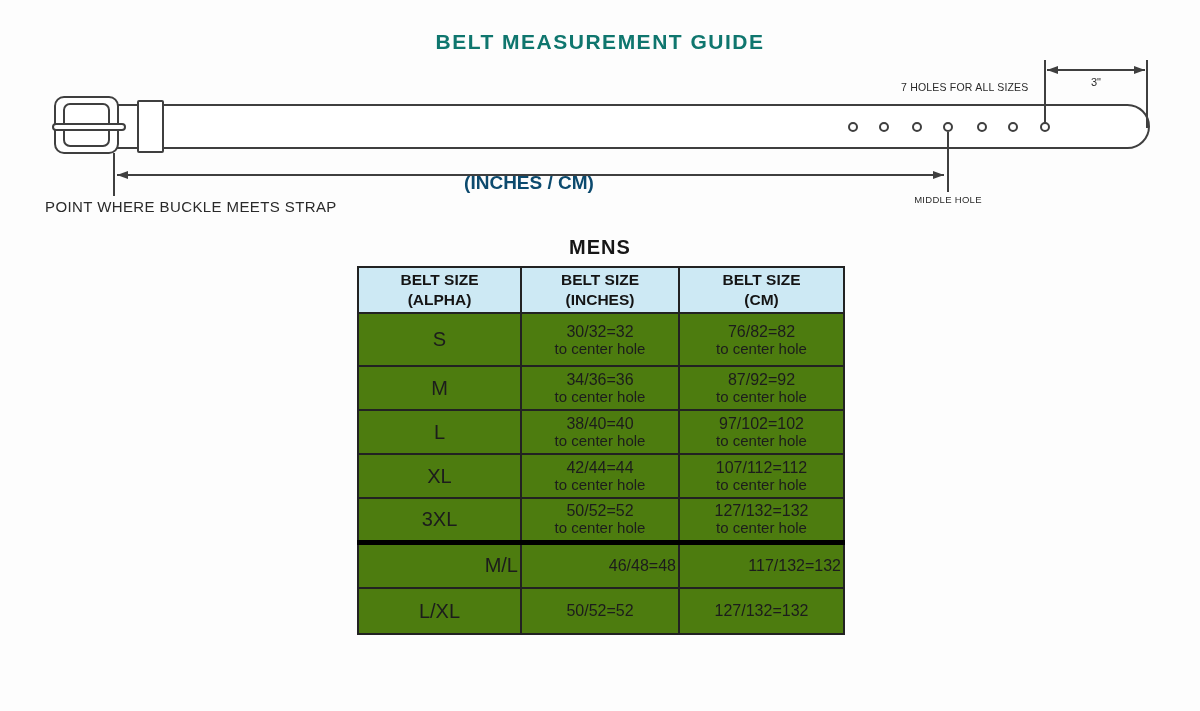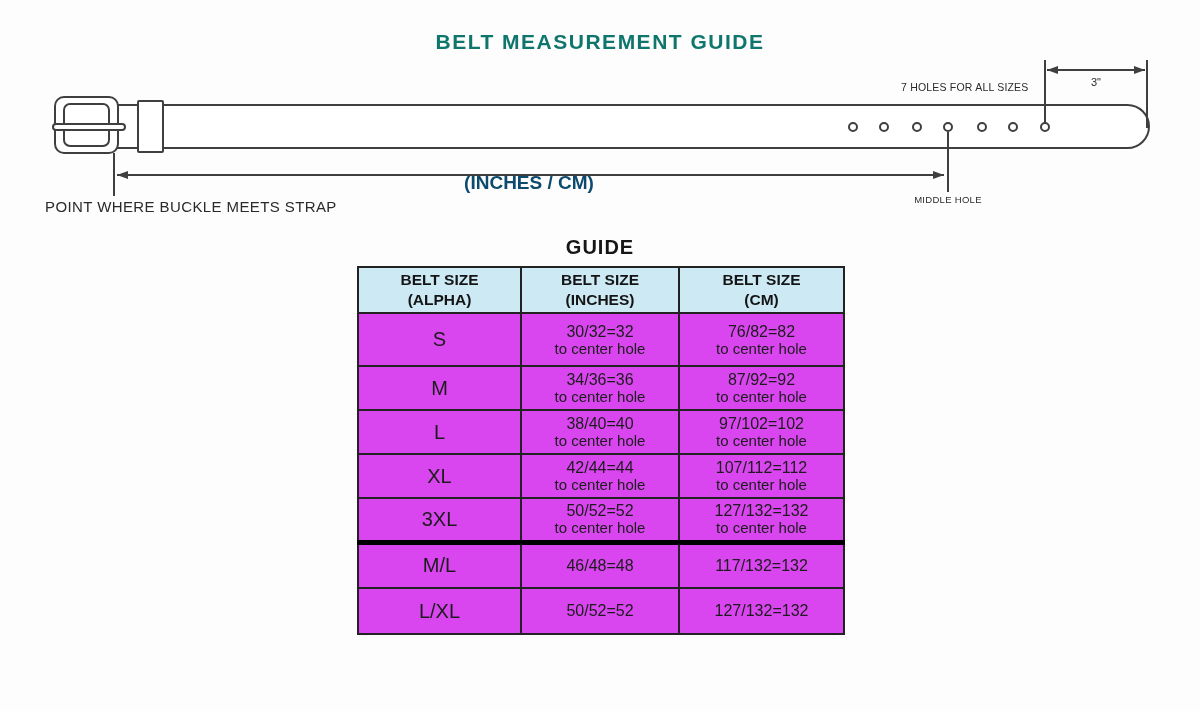--- a/index.html
+++ b/index.html
@@ -83,34 +83,34 @@
   .l-units  { left:379px; top:172px; width:300px; text-align:center;
               font-size:19px; font-weight:bold; color:#0c4a6e; }
   .l-buckle { left:45px; top:198px;  font-size:15px; letter-spacing:0.4px; }
   .l-middle { left:908px; top:194px; width:80px; text-align:center;
               font-size:9.5px; letter-spacing:0.3px; }
 
   
   table.size-table {
     position:absolute; left:357px; top:266px; width:486px;
     border-collapse:collapse; table-layout:fixed;
-    background:#d946ef; color:#1c1c1c;
+    background:#4d7c0f; color:#1c1c1c;
   }
   .size-table th, .size-table td {
     border:2px solid #222; text-align:center; vertical-align:middle; padding:1px 2px;
   }
   .size-table th {
     background:var(--header-bg, #cde9f4);
     height:46px; font-size:15.5px; font-weight:bold; line-height:1.3;
     color:#141414;
   }
   .size-table td { height:44px; }
   tr.row-tall td { height:53px; }
   tr.row-combo td { height:46px; }
-  tr.thick-top td { border-top:5px solid #000; }
+  tr.thick-top td { border-top:5px solid #000;text-align:right; }
   .alpha { font-size:20px; }
   .val   { font-size:16px; line-height:1.12; }
   .note  { font-size:15px; line-height:1.05; }
 </style>
 </head>
 <body>
 
 <div class="canvas">
 
   <h1 class="main-title">BELT MEASUREMENT GUIDE</h1>
@@ -138,21 +138,21 @@
     <div class="harrow a-length"></div>
     <div class="harrow a-tip"></div>
 
     <div class="dlabel l-holes">7 HOLES FOR ALL SIZES</div>
     <div class="dlabel l-tip">3"</div>
     <div class="dlabel l-units">(INCHES / CM)</div>
     <div class="dlabel l-buckle">POINT WHERE BUCKLE MEETS STRAP</div>
     <div class="dlabel l-middle">MIDDLE HOLE</div>
   </div>
 
-  <h2 class="section-title">GUIDE</h2>
+  <h2 class="section-title">MENS</h2>
 
   <table class="size-table">
     <colgroup>
         <col style="width:163px">
         <col style="width:158px">
         <col style="width:165px">
       </colgroup>
     <thead>
       <tr>
         <th>

